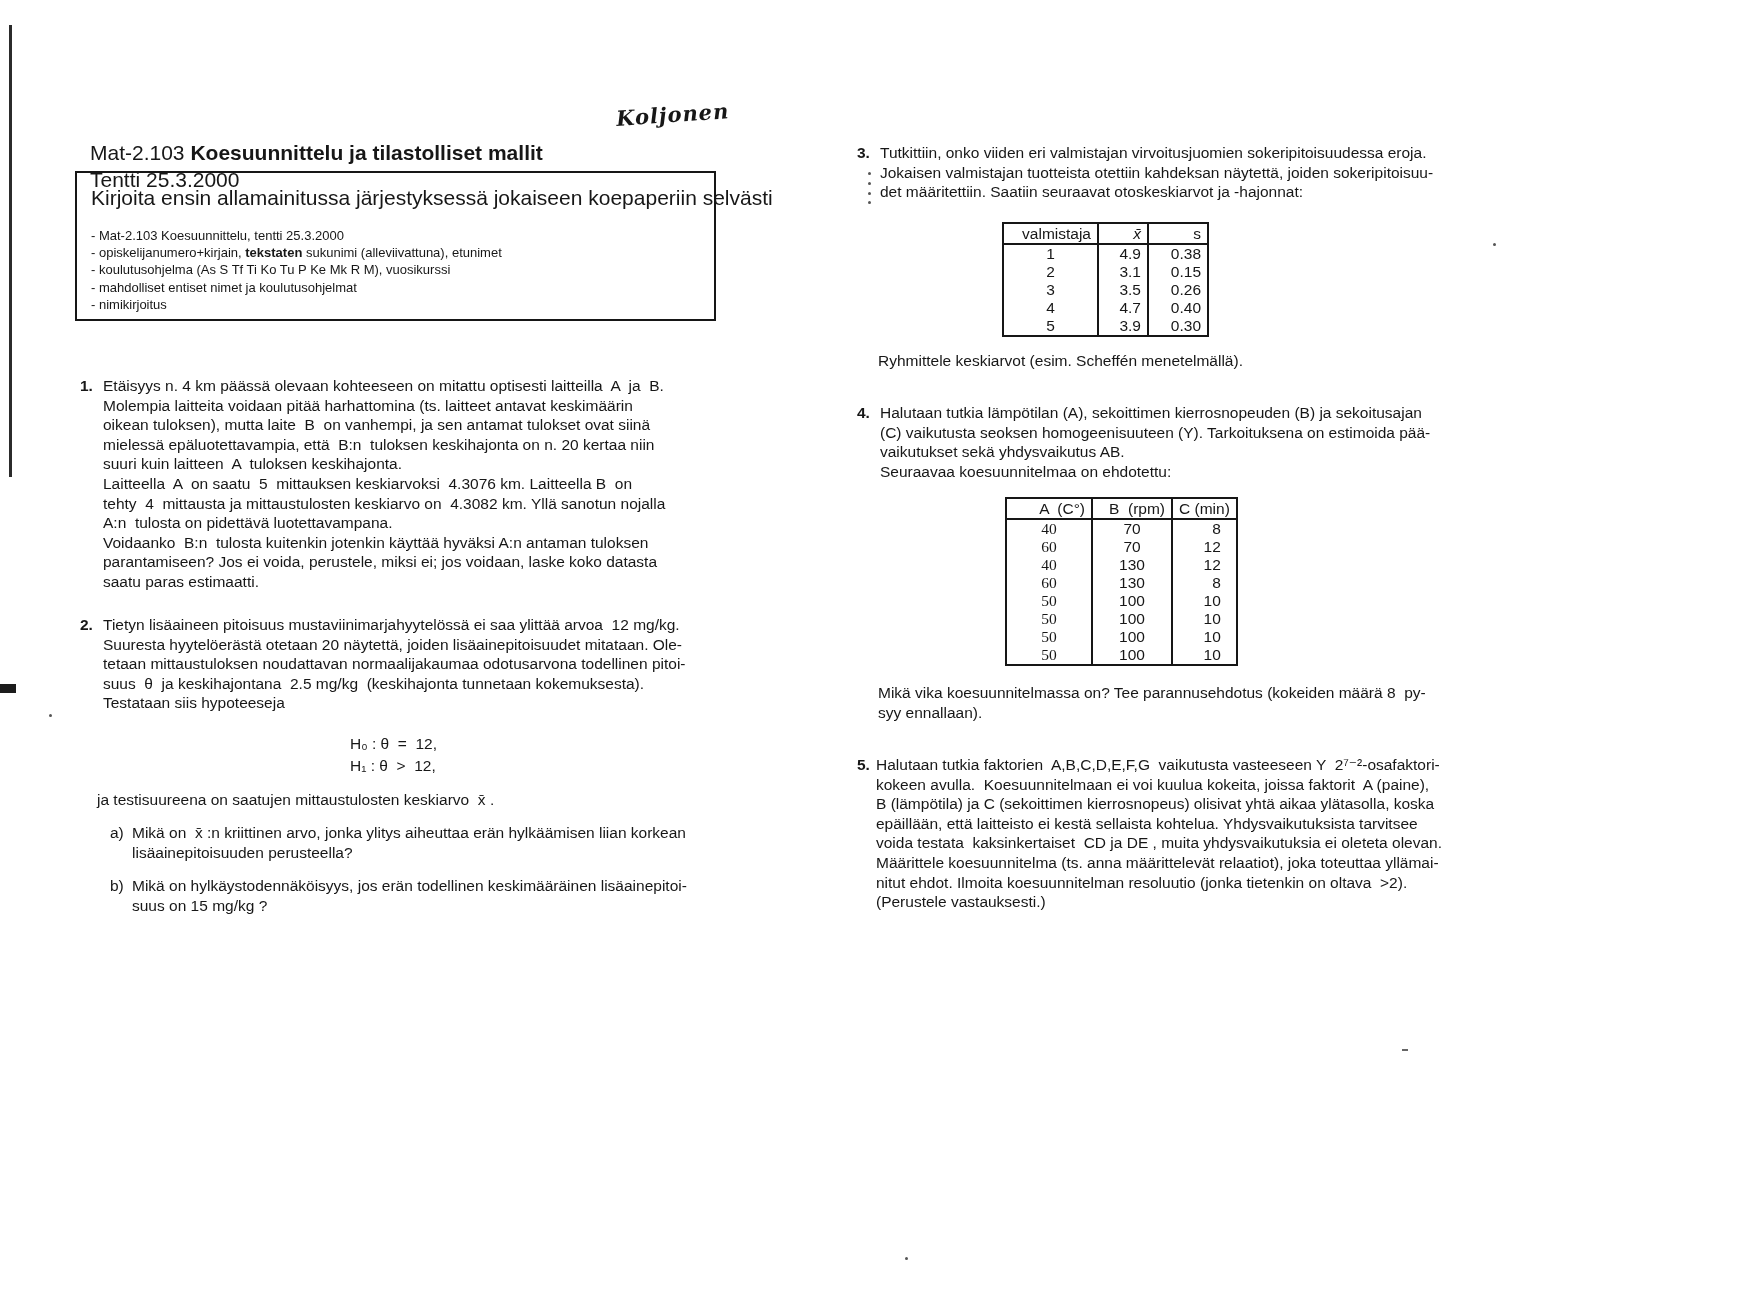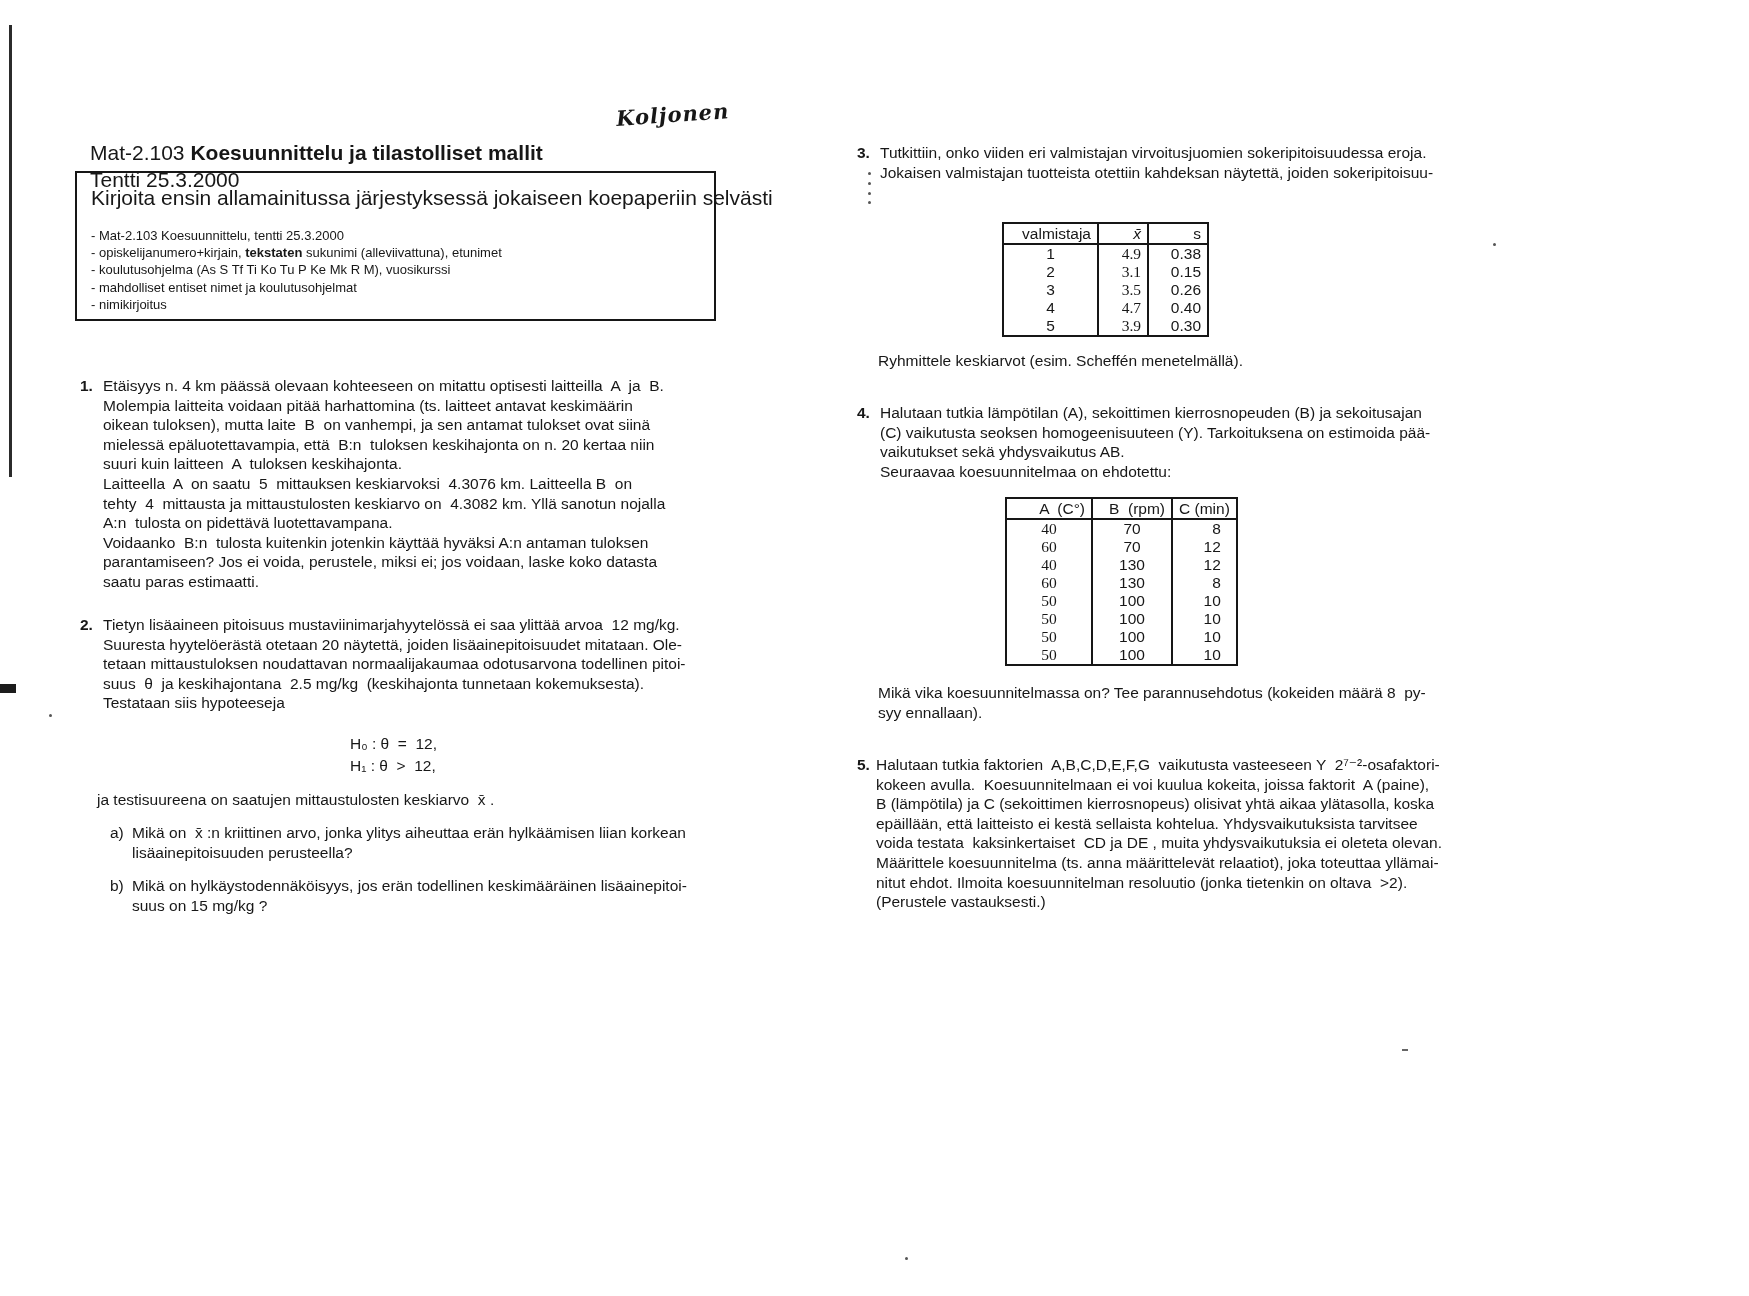--- a/index.html
+++ b/index.html
@@ -56,21 +56,21 @@
   .dtable th, .dtable td { border-left:2px solid #161616; font-weight:normal;
             text-align:right; white-space:pre; padding:0 6px; }
   .dtable th:first-child, .dtable td:first-child { border-left:none; }
   .dtable thead th { border-bottom:2px solid #161616; height:21px; }
   .dtable tbody td { height:18px; }
 
   .t3 th:nth-child(1){ width:95px; }
   .t3 th:nth-child(2){ width:50px; font-style:italic; padding-left:9px; }
   .t3 th:nth-child(3){ width:60px; }
   .t3 tbody td:nth-child(1){ text-align:center; }
-  .t3 tbody td:nth-child(2){ padding-left:1px;font-family:Liberation Serif, serif; }
+  .t3 tbody td:nth-child(2){ padding-left:1px; }
   .t3 tbody td:nth-child(3){ padding-left:6px; }
 
   .t4 th:nth-child(1){ width:86px; }
   .t4 th:nth-child(2){ width:80px; padding-left:16px; }
   .t4 th:nth-child(3){ width:61px; }
   .t4 tbody td:nth-child(1){ text-align:center;font-family:Liberation Serif, serif; }
   .t4 tbody td:nth-child(2){ text-align:center; }
   .t4 tbody td:nth-child(3){ text-align:right; padding-right:15px; }
 </style>
 </head>
@@ -155,20 +155,21 @@
         <div class="tline">Mikä on hylkäystodennäköisyys, jos erän todellinen keskimääräinen lisäainepitoi-</div>
         <div class="tline">suus on 15 mg/kg ?</div>
       </div>
   </div>
 
   <div class="question" style="left:857px; top:143px;">
     <span class="qnum">3.</span>
     <div class="qlines">
         <div class="tline">Tutkittiin, onko viiden eri valmistajan virvoitusjuomien sokeripitoisuudessa eroja.</div>
         <div class="tline">Jokaisen valmistajan tuotteista otettiin kahdeksan näytettä, joiden sokeripitoisuu-</div>
+        <div class="tline">det määritettiin. Saatiin seuraavat otoskeskiarvot ja -hajonnat:</div>
       </div>
   </div>
 
   <table class="dtable t3" style="left:1002px; top:222px;">
     <thead>
       <tr>
         <th>valmistaja</th>
         <th>x̄</th>
         <th>s</th>
       </tr>

